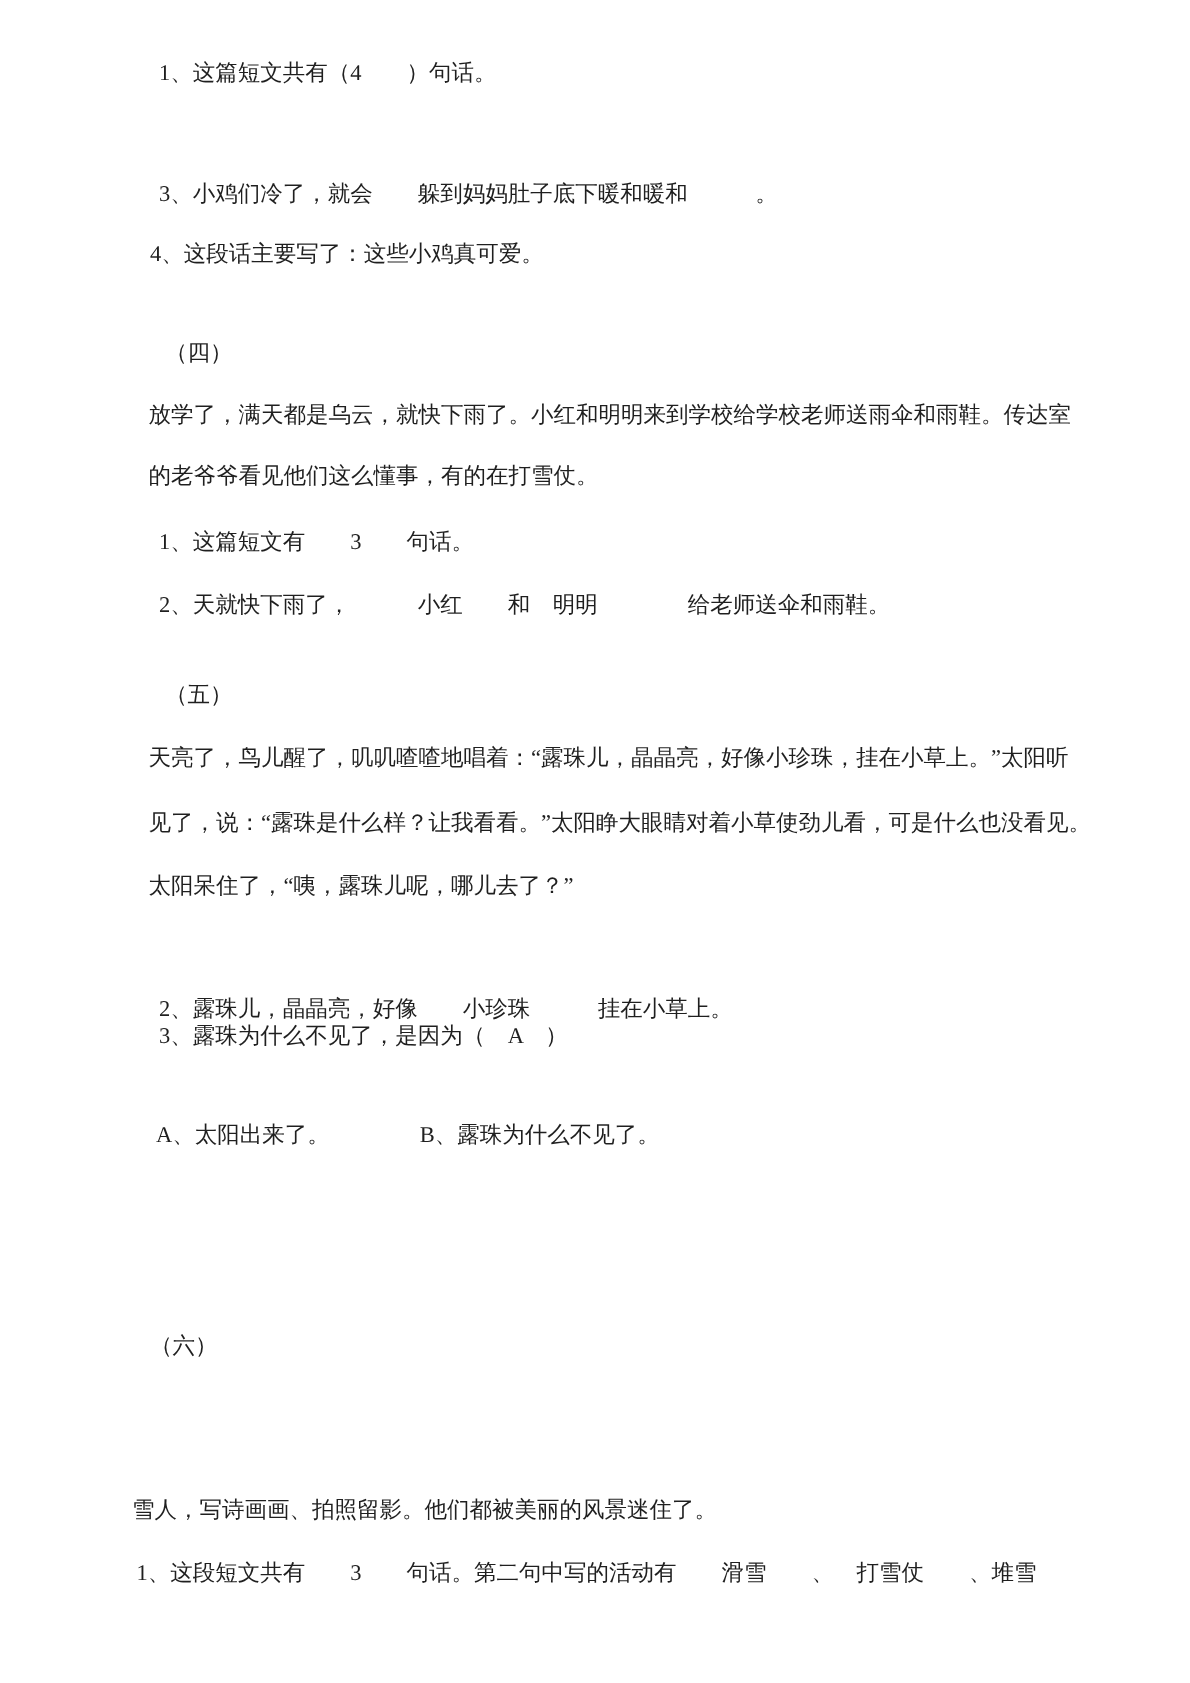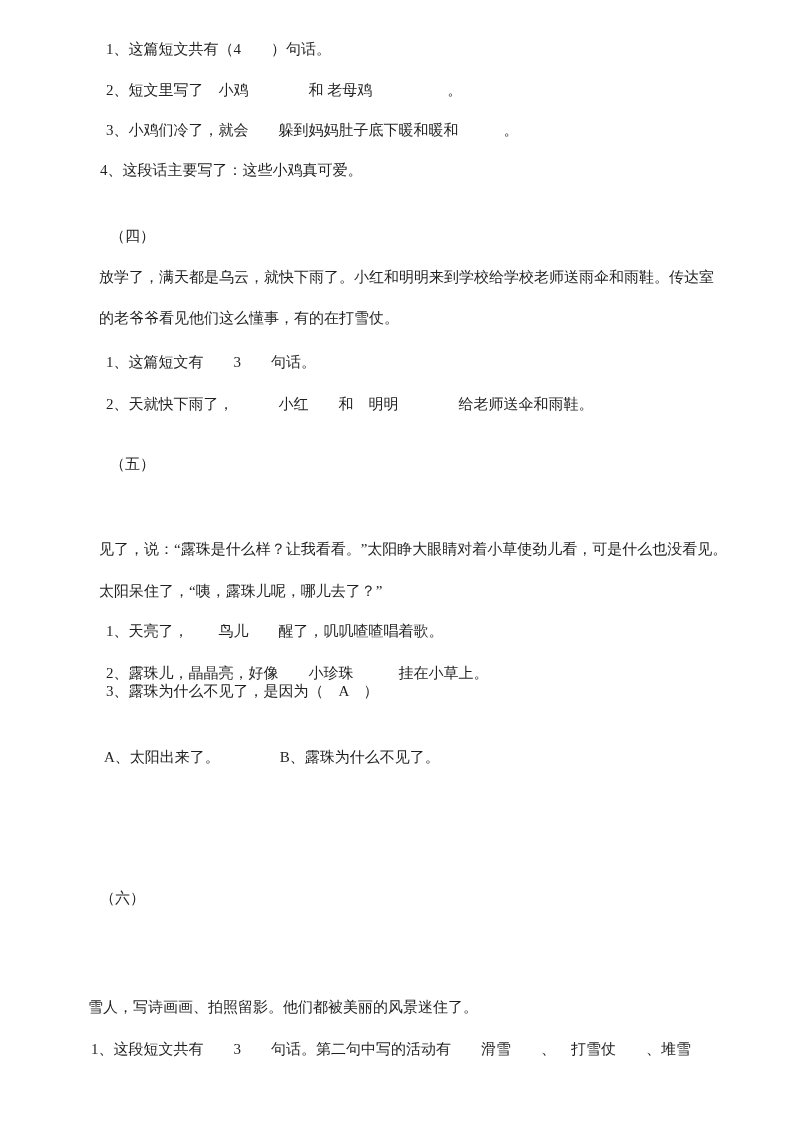--- a/index.html
+++ b/index.html
@@ -26,34 +26,33 @@
   .heading {
     font-size: 15px;
   }
 </style>
 </head>
 <body>
 
 <div class="page">
 
   <div class="line" style="top:40px;left:106px">1、这篇短文共有（4　　）句话。</div>
-  <div class="line" style="top:81px;left:106px">2、短文里写了　小鸡　　　　和 老母鸡　　　　　。</div>
   <div class="line" style="top:121px;left:106px">3、小鸡们冷了，就会　　躲到妈妈肚子底下暖和暖和　　　。</div>
   <div class="line" style="top:161px;left:100px">4、这段话主要写了：这些小鸡真可爱。</div>
 
   <div class="line heading" style="top:227px;left:110px">（四）</div>
   <div class="line" style="top:268px;left:99px">放学了，满天都是乌云，就快下雨了。小红和明明来到学校给学校老师送雨伞和雨鞋。传达室</div>
   <div class="line" style="top:309px;left:99px">的老爷爷看见他们这么懂事，有的在打雪仗。</div>
   <div class="line" style="top:353px;left:106px">1、这篇短文有　　3　　句话。</div>
   <div class="line" style="top:395px;left:106px">2、天就快下雨了，　　　小红　　和　明明　　　　给老师送伞和雨鞋。</div>
 
   <div class="line heading" style="top:455px;left:110px">（五）</div>
+  <div class="line" style="top:497px;left:99px">天亮了，鸟儿醒了，叽叽喳喳地唱着：“露珠儿，晶晶亮，好像小珍珠，挂在小草上。”太阳听</div>
   <div class="line" style="top:540px;left:99px">见了，说：“露珠是什么样？让我看看。”太阳睁大眼睛对着小草使劲儿看，可是什么也没看见。</div>
   <div class="line" style="top:582px;left:99px">太阳呆住了，“咦，露珠儿呢，哪儿去了？”</div>
-  <div class="line" style="top:622px;left:106px">1、天亮了，　　鸟儿　　醒了，叽叽喳喳唱着歌。</div>
   <div class="line" style="top:664px;left:106px">2、露珠儿，晶晶亮，好像　　小珍珠　　　挂在小草上。</div>
   <div class="line" style="top:682px;left:106px">3、露珠为什么不见了，是因为（　A　）</div>
   <div class="line" style="top:748px;left:104px">A、太阳出来了。　　　　B、露珠为什么不见了。</div>
 
   <div class="line heading" style="top:889px;left:100px">（六）</div>
   <div class="line" style="top:998px;left:88px">雪人，写诗画画、拍照留影。他们都被美丽的风景迷住了。</div>
   <div class="line" style="top:1040px;left:91px">1、这段短文共有　　3　　句话。第二句中写的活动有　　滑雪　　、　打雪仗　　、堆雪</div>
 
 </div>
 

